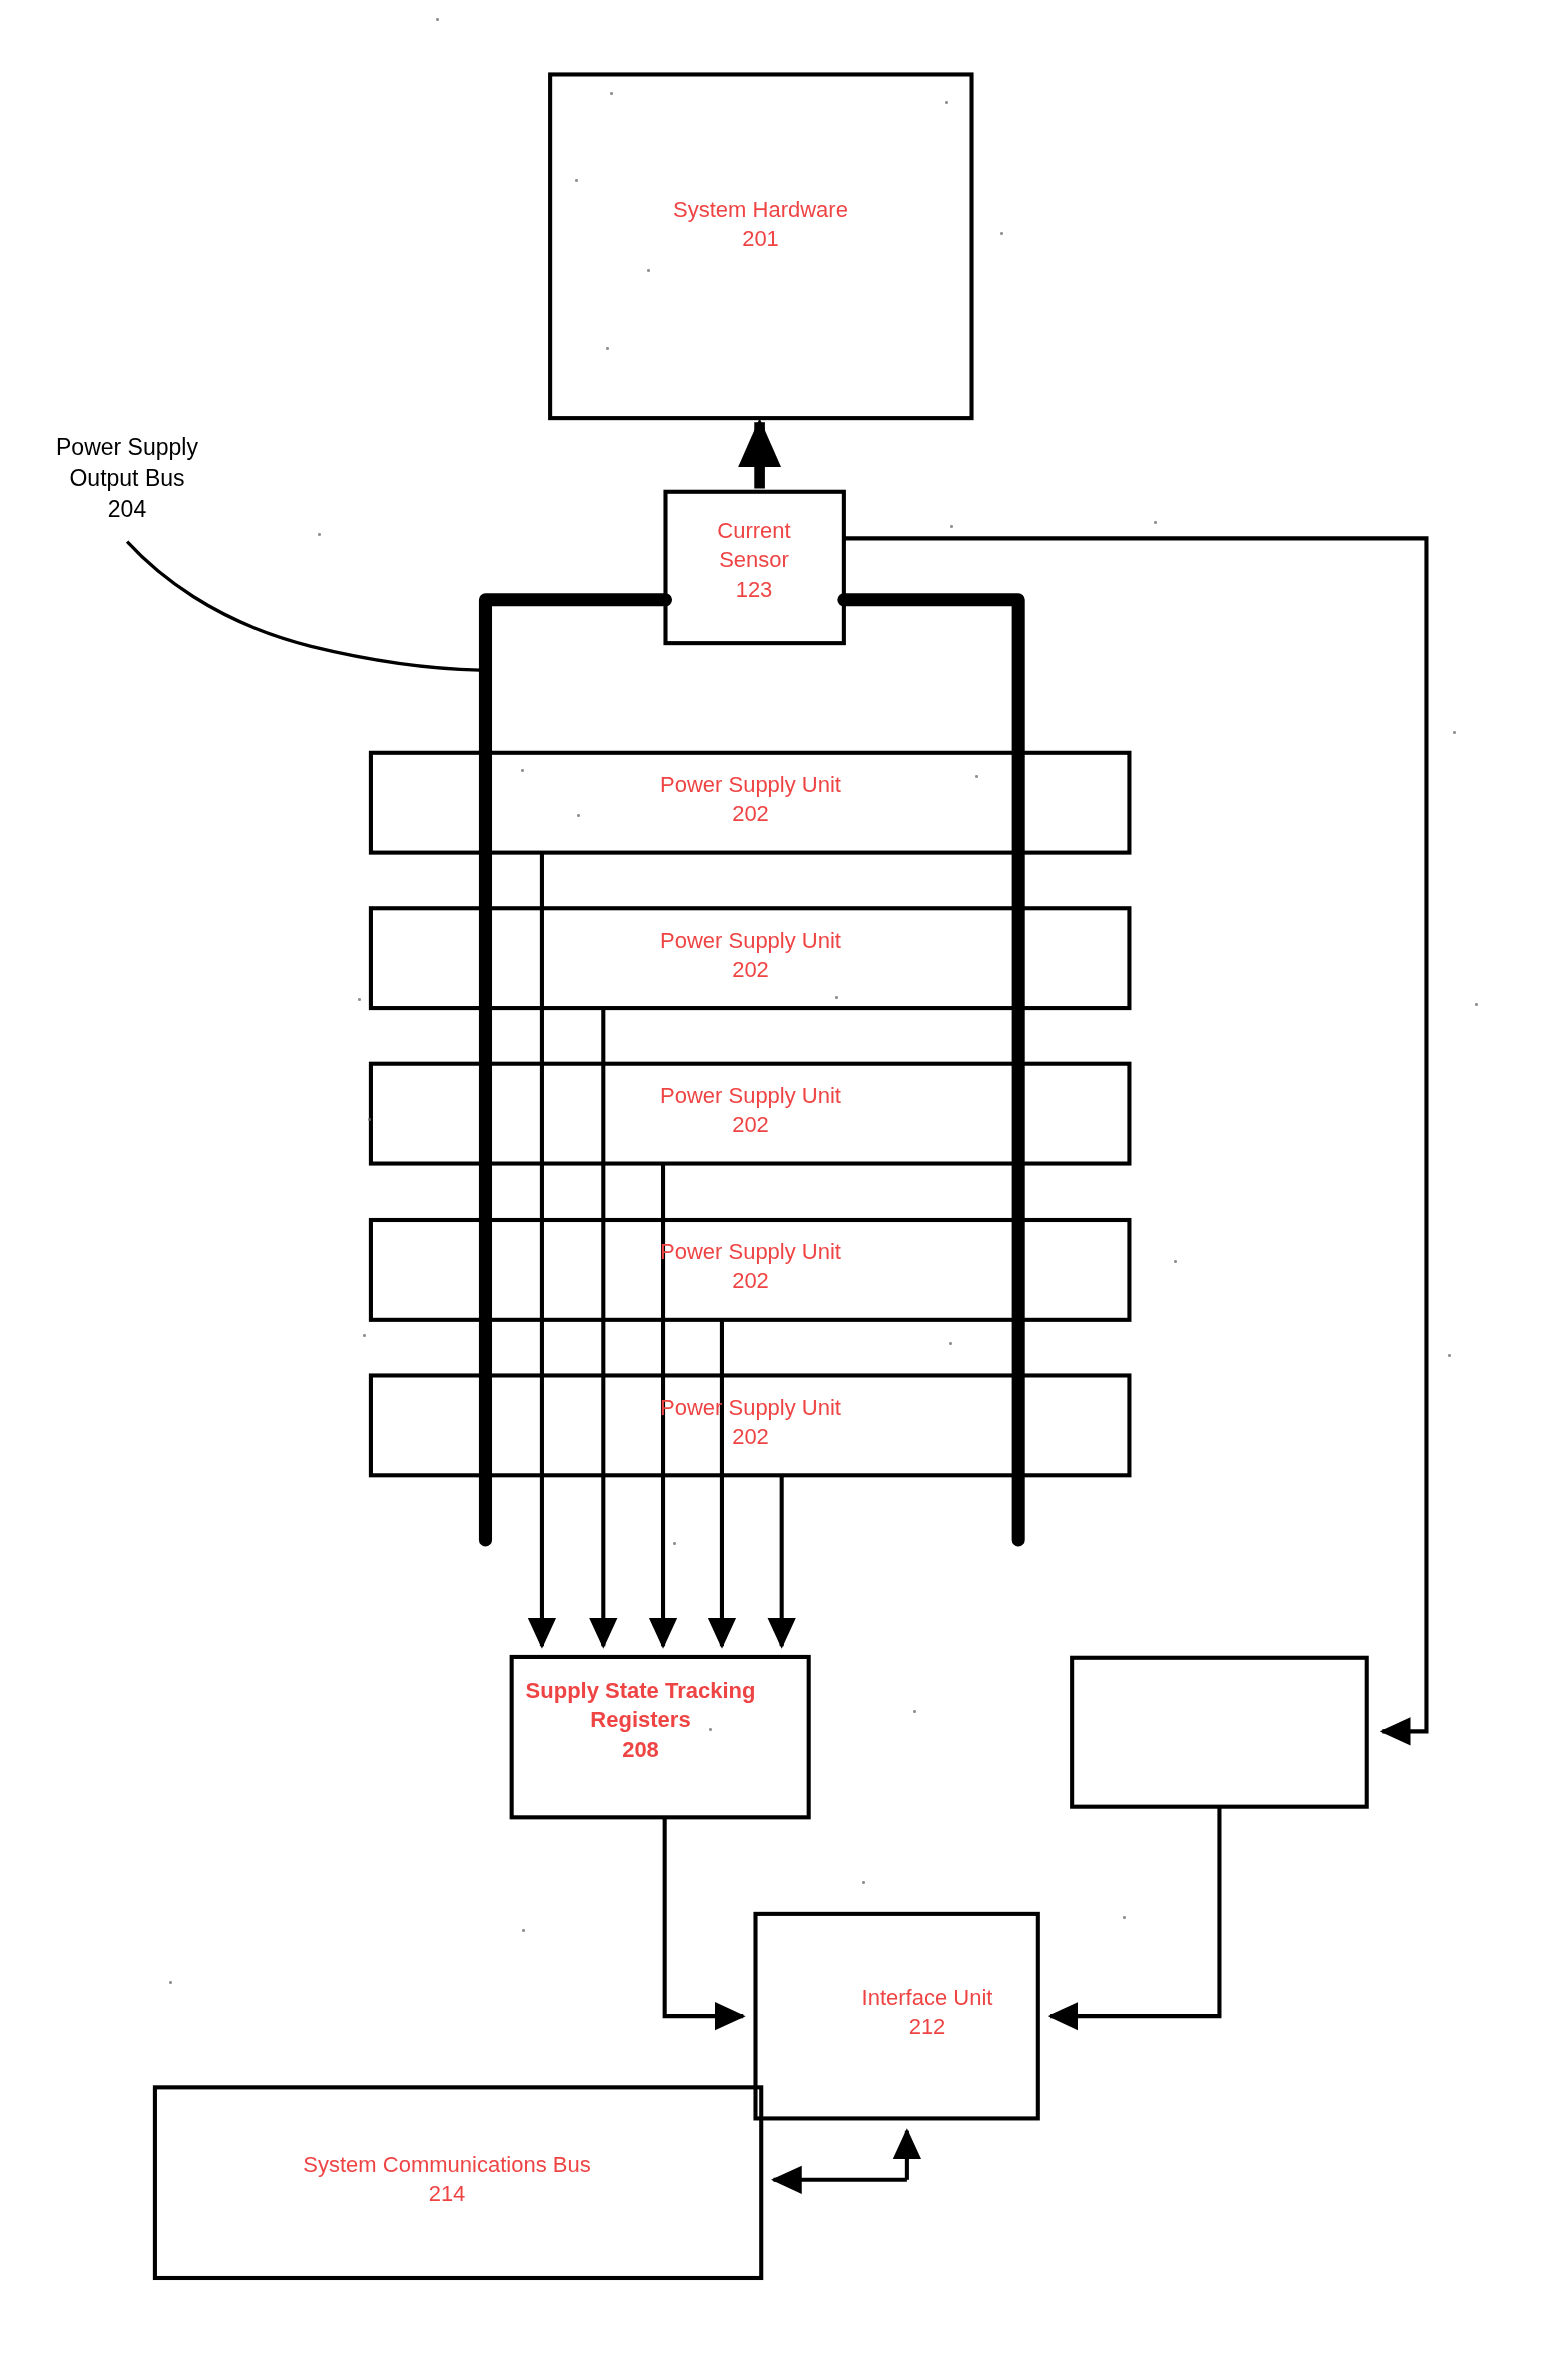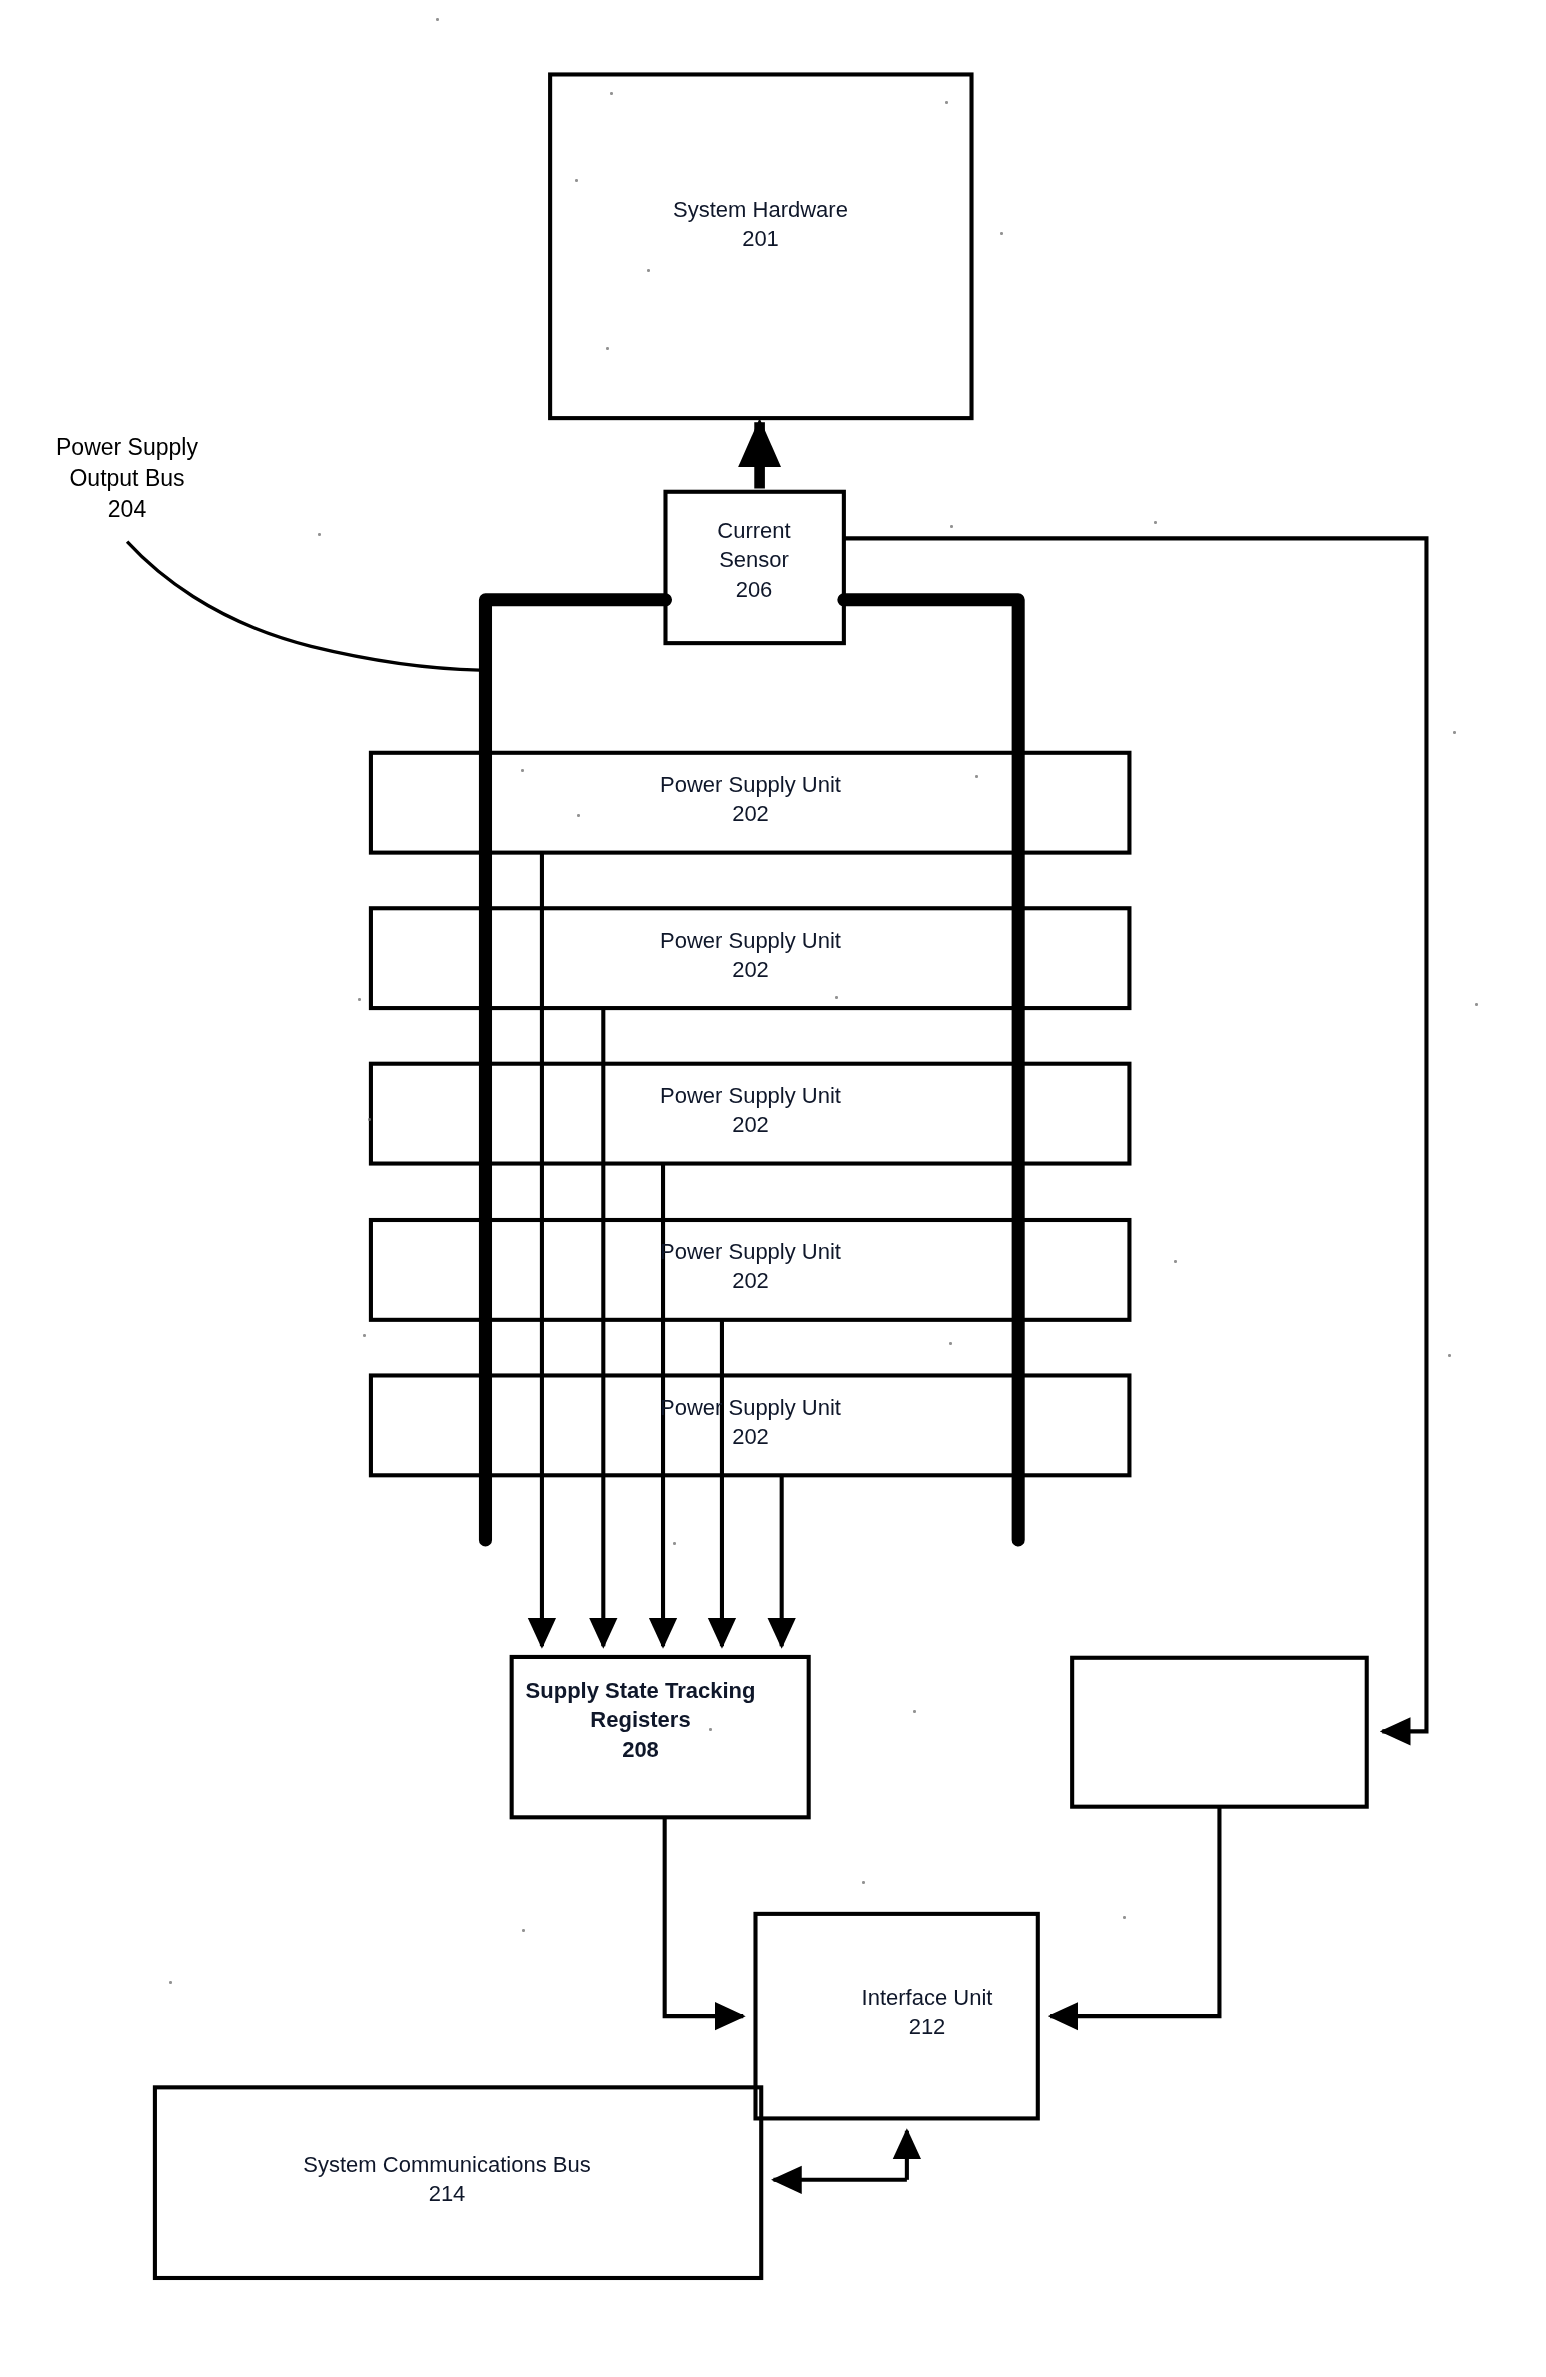--- a/index.html
+++ b/index.html
@@ -18,21 +18,21 @@
   #figure-svg {
     position: absolute;
     left: 0;
     top: 0;
     width: 1547px;
     height: 2377px;
   }
   .node-label {
     position: absolute;
     text-align: center;
-    color: #0f172a;
+    color: #ef4444;
     font-family: "Liberation Sans", sans-serif;
     font-size: 22px;
     line-height: 1.33;
     letter-spacing: 0px;
     white-space: pre-line;
     pointer-events: none;
   }
   .callout-label {
     position: absolute;
     text-align: center;
@@ -131,21 +131,21 @@
 
   <div class="callout-label" style="left:0px; top:432px; width:254px;">Power Supply
 Output Bus
 204</div>
 
   <div class="node-label" style="left:550px; top:195px; width:421px;">System Hardware
 201</div>
 
   <div class="node-label" style="left:665px; top:516px; width:178px;">Current
 Sensor
-206</div>
+123</div>
 
   <div class="node-label" style="left:371px; top:770px; width:759px;">Power Supply Unit
 202</div>
 
   <div class="node-label" style="left:371px; top:926px; width:759px;">Power Supply Unit
 202</div>
 
   <div class="node-label" style="left:371px; top:1081px; width:759px;">Power Supply Unit
 202</div>
 

